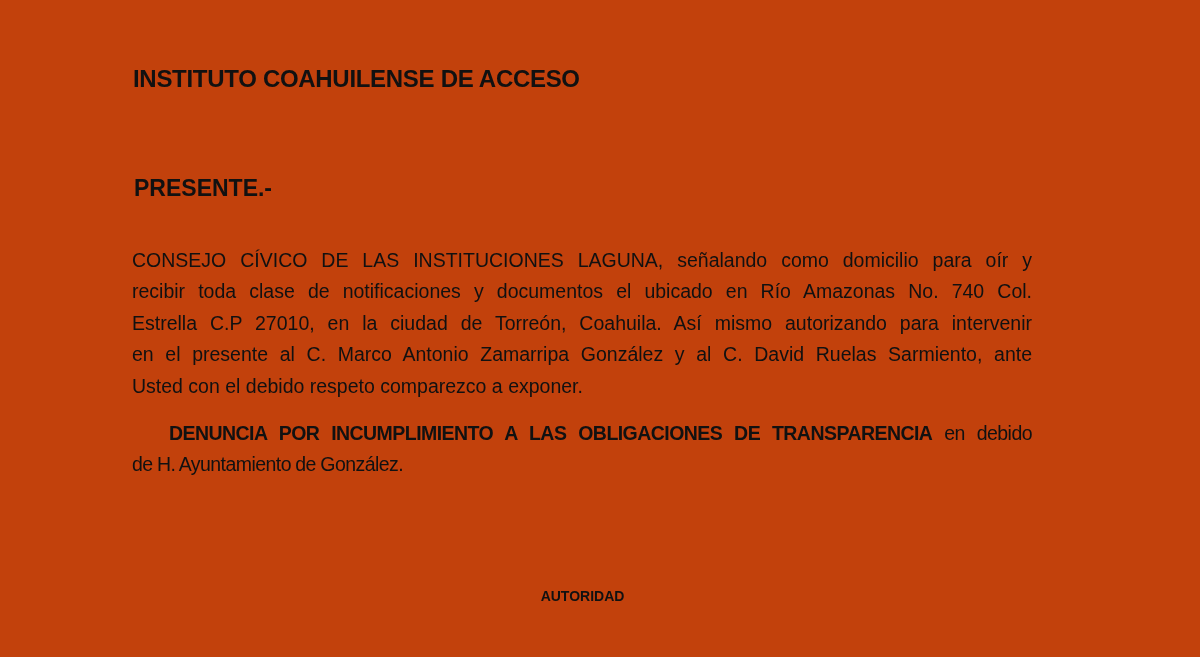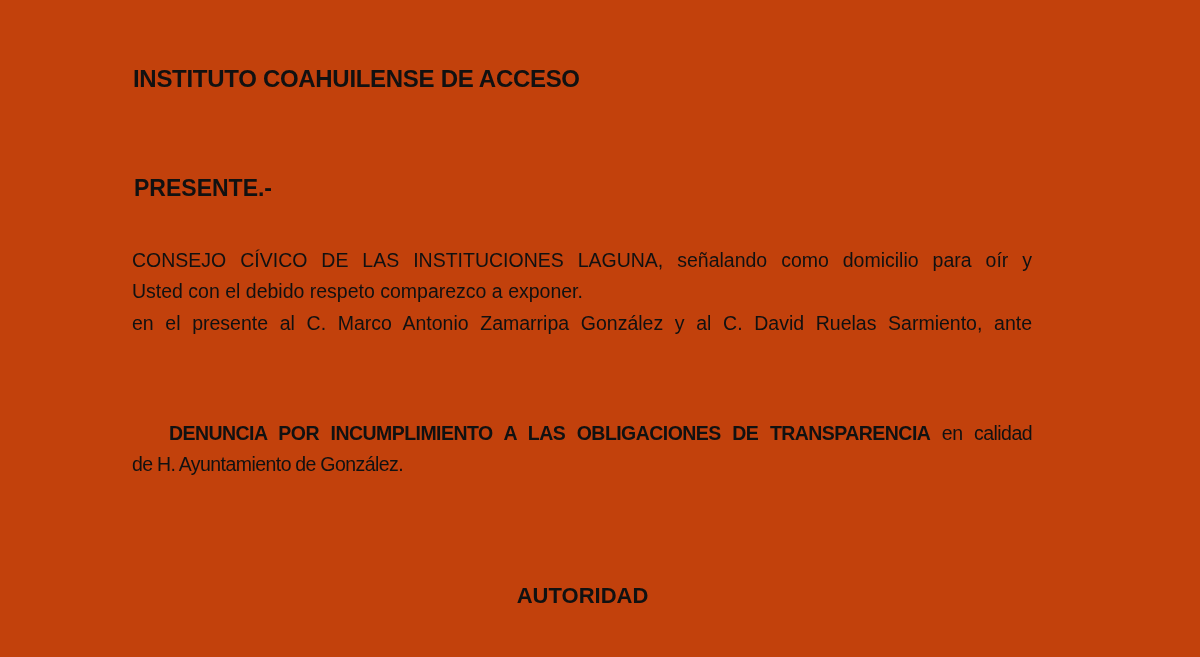--- a/index.html
+++ b/index.html
@@ -63,39 +63,41 @@
     .para-2 { top: 418px; }
     .para-2 .line { letter-spacing: -0.55px; word-spacing: -0.5px; }
     .bold { font-weight: bold; margin-left: 37px; }
     .autoridad {
       position: absolute;
       left: 0;
       width: 1165px;
       text-align: center;
       top: 578px;
       font-weight: bold;
-      font-size: 22px;
+      font-size: 14px;
       line-height: 36px;
     }
   </style>
 </head>
 <body>
 
 <div class="page">
 
   <div class="heading heading-1">INSTITUTO COAHUILENSE DE ACCESO</div>
 
   <div class="presente">PRESENTE.-</div>
 
   <div class="para para-1">
     <span class="line">CONSEJO CÍVICO DE LAS INSTITUCIONES LAGUNA, señalando como domicilio para oír y</span>
+    <span class="line">recibir toda clase de notificaciones y documentos el ubicado en Río Amazonas No. 740 Col.</span>
+    <span class="line">Estrella C.P 27010, en la ciudad de Torreón, Coahuila. Así mismo autorizando para intervenir</span>
+    <span class="line">en el presente al C. Marco Antonio Zamarripa González y al C. David Ruelas Sarmiento, ante</span>
     <span class="line last">Usted con el debido respeto comparezco a exponer.</span>
-    <span class="line">en el presente al C. Marco Antonio Zamarripa González y al C. David Ruelas Sarmiento, ante</span>
   </div>
 
   <div class="para para-2">
-    <span class="line"><span class="bold">DENUNCIA POR INCUMPLIMIENTO A LAS OBLIGACIONES DE TRANSPARENCIA</span><span> en calidad</span></span>
+    <span class="line"><span class="bold">DENUNCIA POR INCUMPLIMIENTO A LAS OBLIGACIONES DE TRANSPARENCIA</span><span> en debido</span></span>
     <span class="line last">de H. Ayuntamiento de González.</span>
   </div>
 
   <div class="autoridad">AUTORIDAD</div>
 
 </div>
 
 </body></html>

